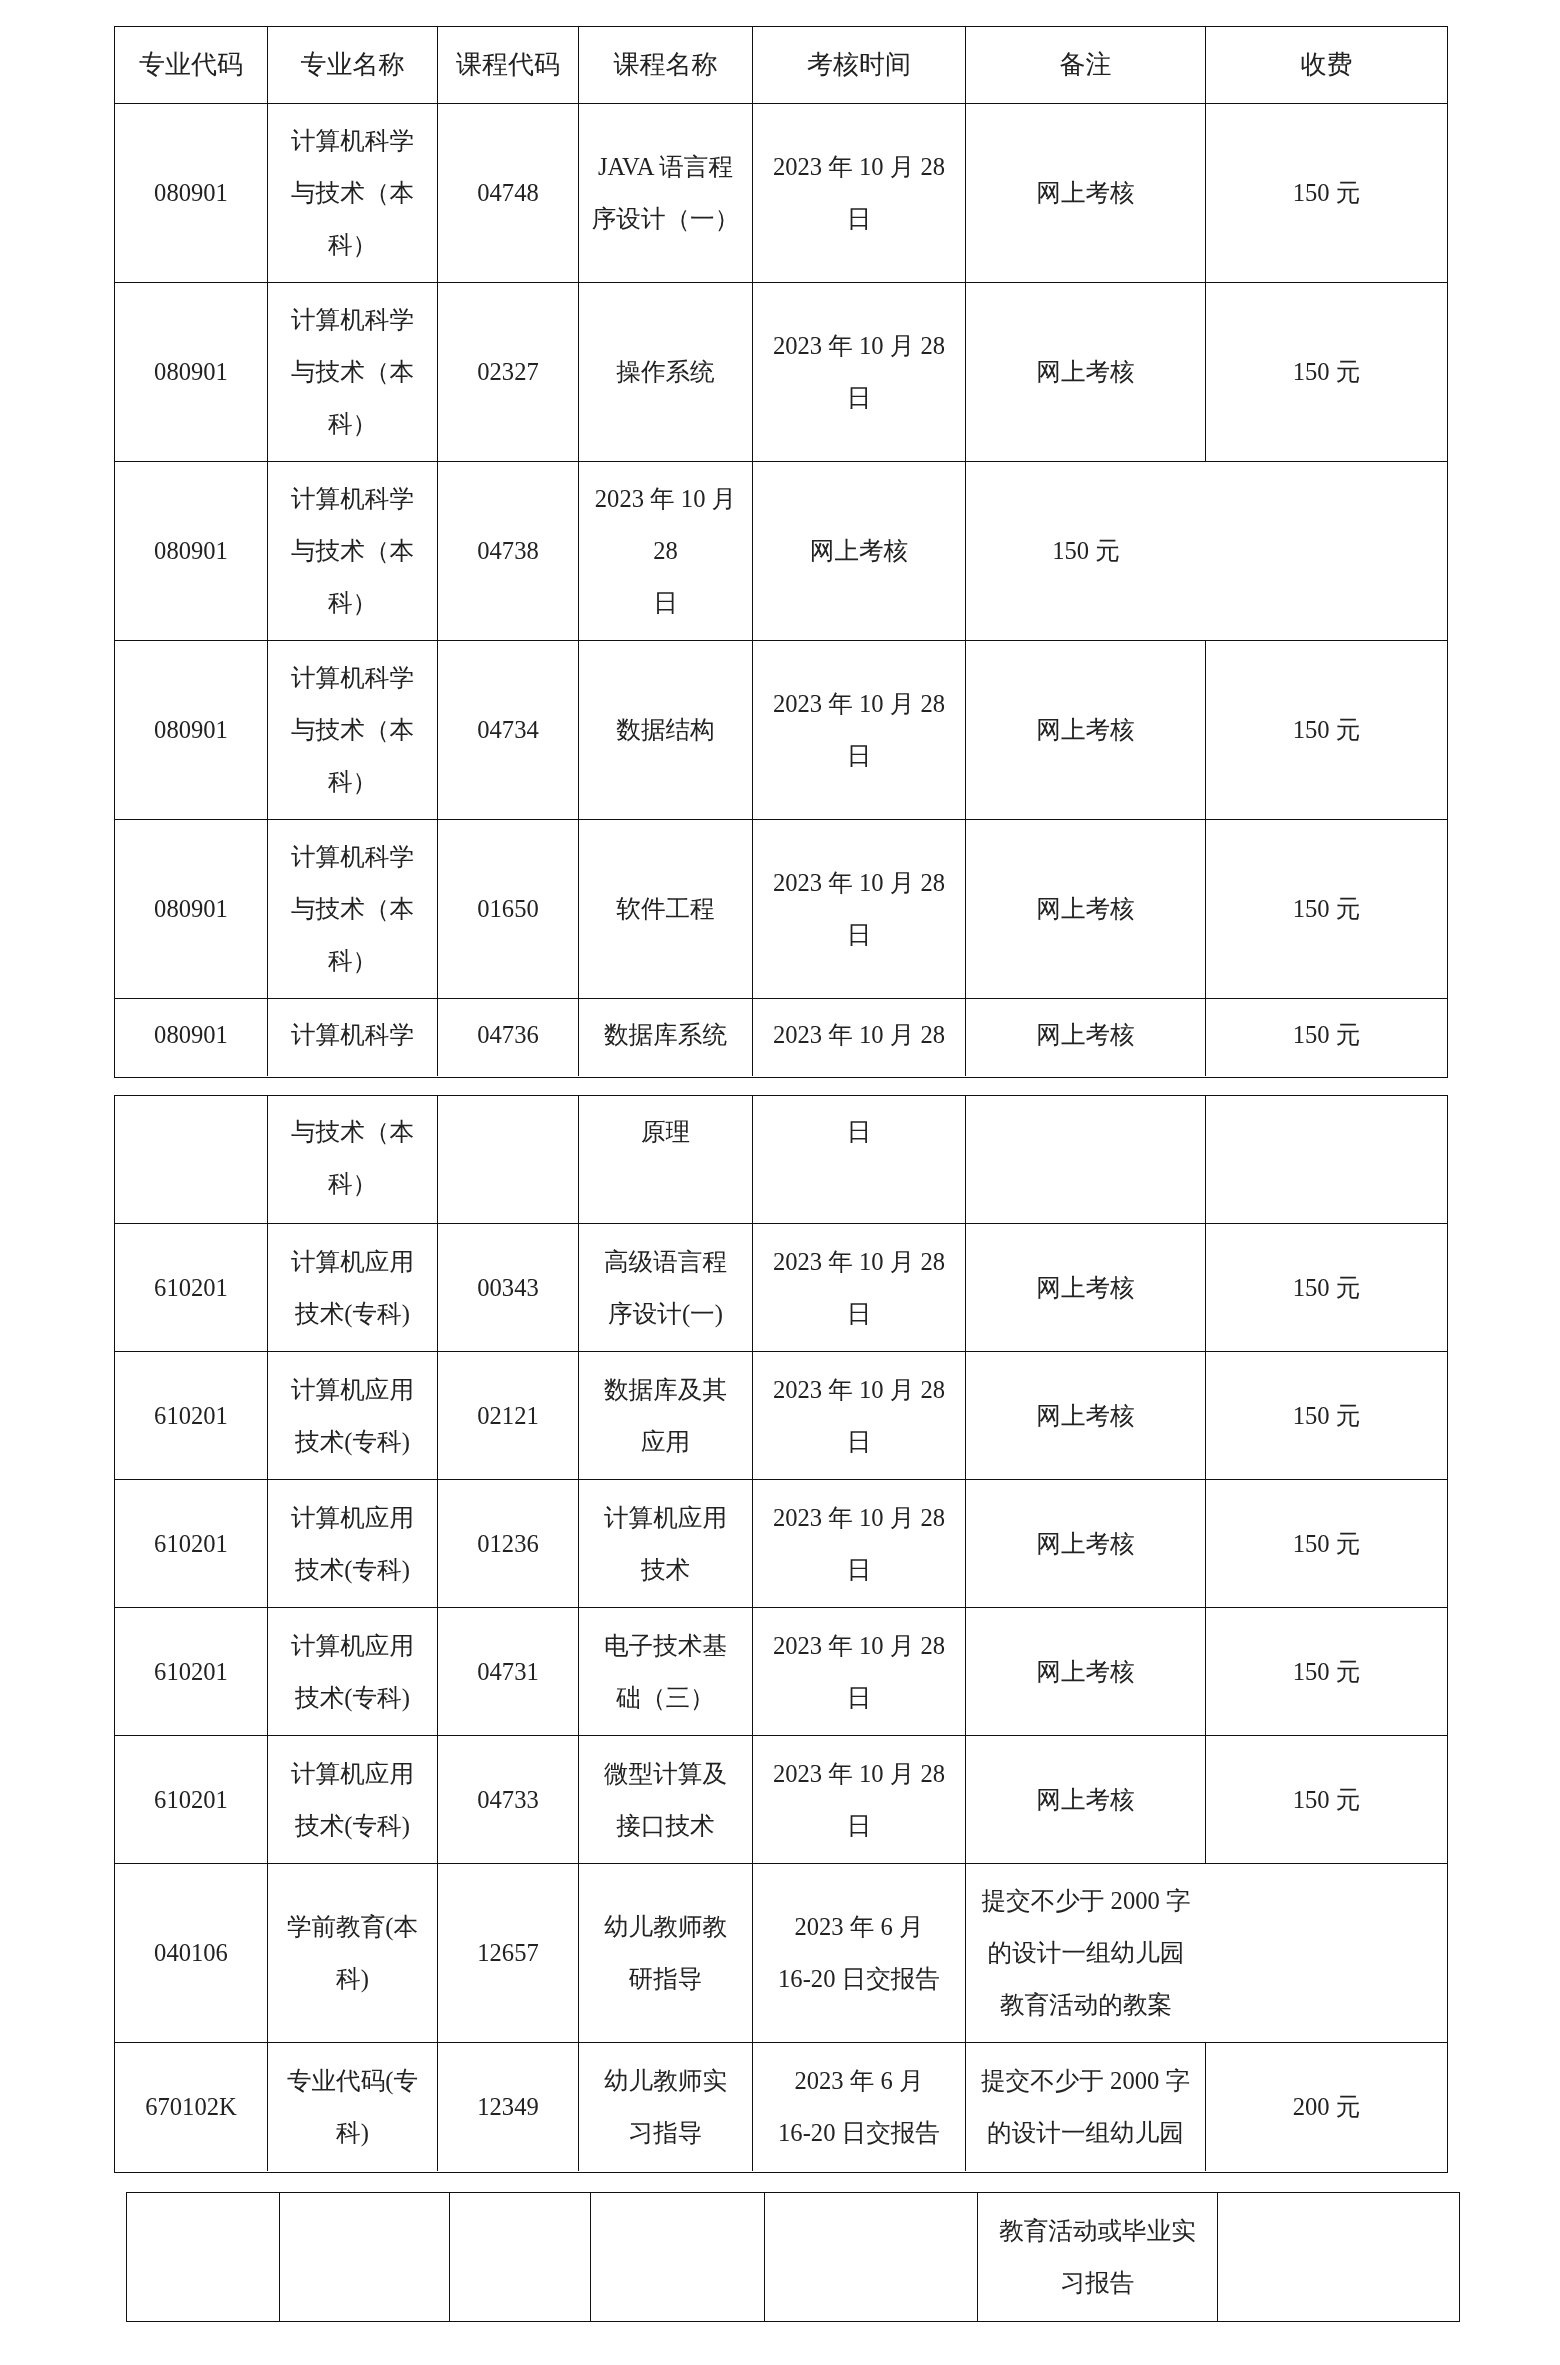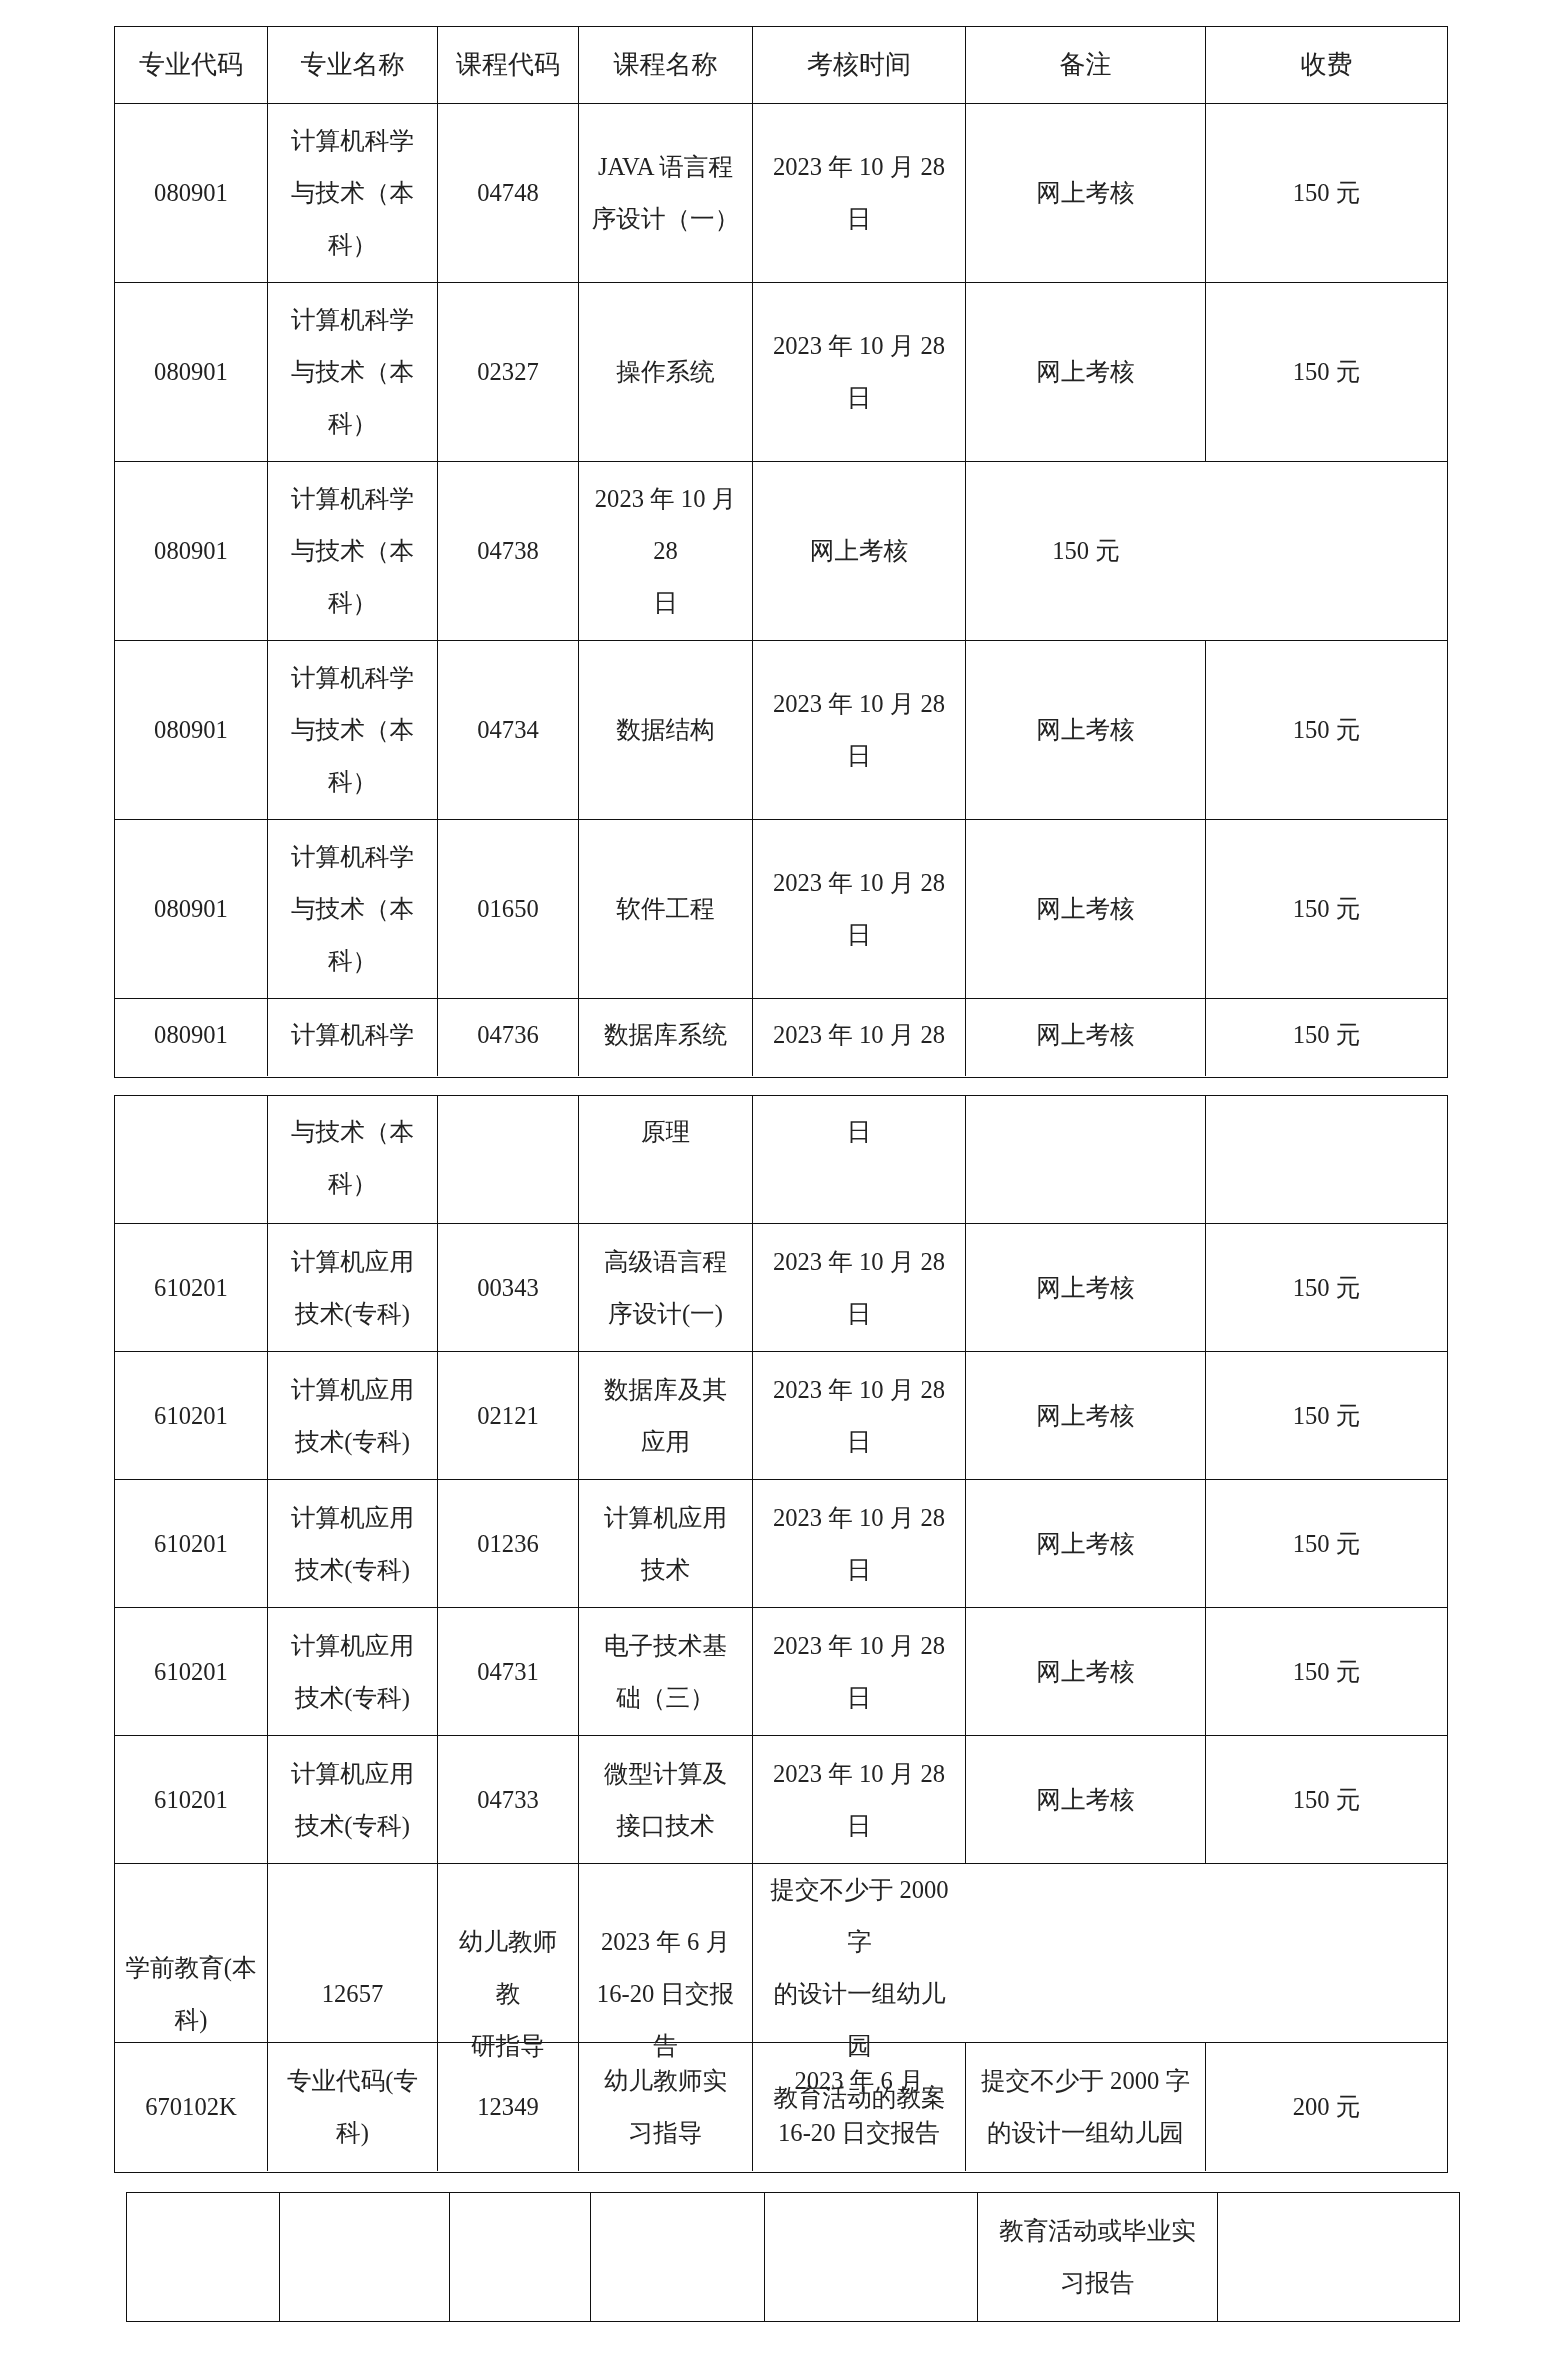--- a/index.html
+++ b/index.html
@@ -156,20 +156,21 @@
         <div class="cell"><span>计算机应用
 技术(专科)</span></div>
         <div class="cell"><span>04733</span></div>
         <div class="cell"><span>微型计算及
 接口技术</span></div>
         <div class="cell"><span>2023 年 10 月 28
 日</span></div>
         <div class="cell"><span>网上考核</span></div>
         <div class="cell"><span>150 元</span></div>
       </div><div class="row" style="height: 179px;">
+        <div class="cell"><span>040106</span></div>
         <div class="cell"><span>学前教育(本
 科)</span></div>
         <div class="cell"><span>12657</span></div>
         <div class="cell"><span>幼儿教师教
 研指导</span></div>
         <div class="cell"><span>2023 年 6 月
 16-20 日交报告</span></div>
         <div class="cell"><span>提交不少于 2000 字
 的设计一组幼儿园
 教育活动的教案</span></div>

